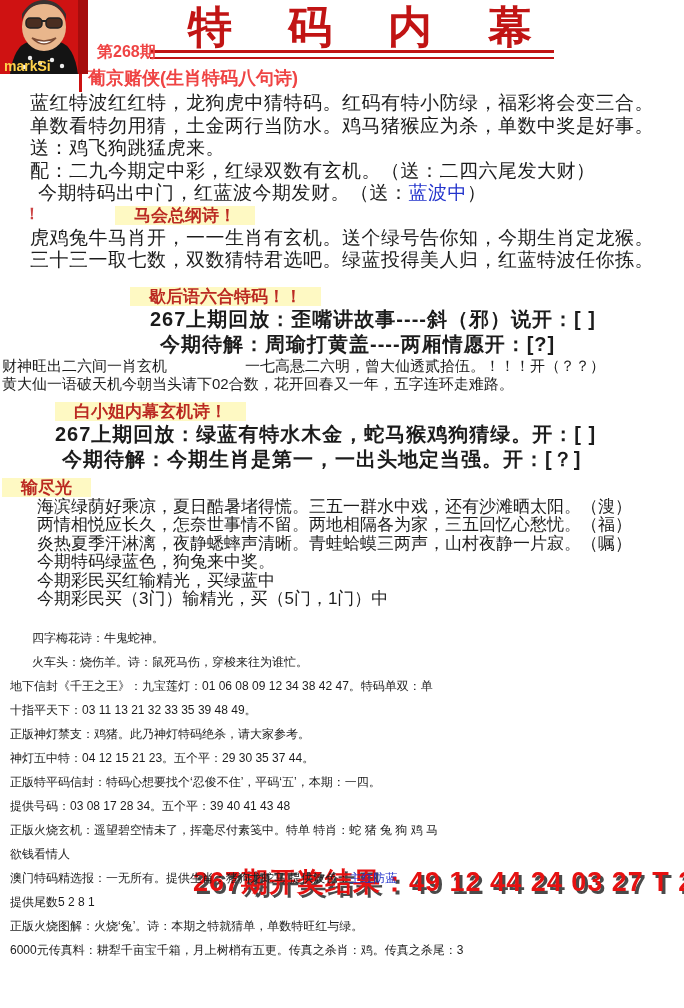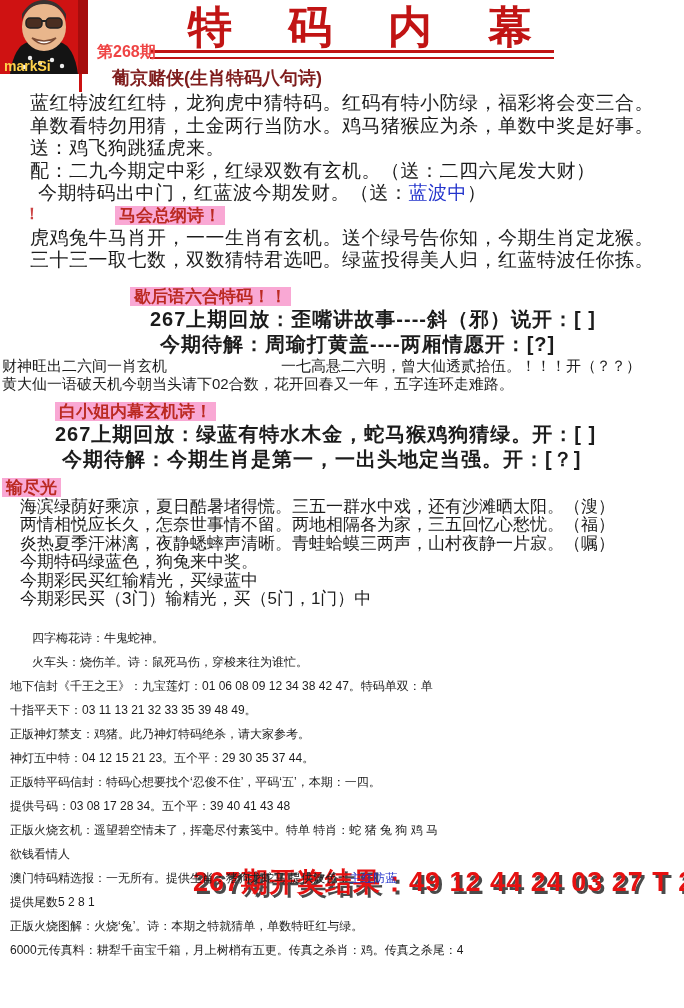--- a/index.html
+++ b/index.html
@@ -6,40 +6,40 @@
   .page{position:relative;width:684px;height:1008px;background:#ffffff;overflow:hidden;
         font-family:"Liberation Sans","DejaVu Sans",sans-serif;color:#1c1c1c;}
   
   .logo{position:absolute;left:0;top:0;width:88px;height:74px;}
   .logo-tick{position:absolute;left:79px;top:74px;width:3px;height:18px;background:#cc1111;}
   .page-title{position:absolute;left:188px;top:-2px;font-size:44px;font-weight:bold;
               color:#c11414;letter-spacing:56px;white-space:nowrap;}
   .title-underline{position:absolute;left:150px;top:50px;width:404px;height:4px;
               border-top:3px solid #c11414;border-bottom:2px solid #c11414;}
   .issue{position:absolute;left:97px;top:42px;font-size:16px;font-weight:bold;color:#ef4444;}
-  .subtitle{position:absolute;left:112px;top:66px;font-size:18px;font-weight:bold;color:#7f1d1d;}
+  .subtitle{position:absolute;left:88px;top:66px;font-size:18px;font-weight:bold;color:#ef4444;}
   
   .content{position:absolute;left:0;top:0;width:580px;padding-top:92px;}
   .ln{margin:0;white-space:nowrap;}
   .poem{font-size:19px;line-height:22.5px;padding-left:30px;letter-spacing:0.5px;}
   .poem.ind38{padding-left:38px;}
-  .rhead{color:#bb2a22;font-weight:bold;font-size:17px;background:#f9a8d4;padding:0 4px;}
+  .rhead{color:#bb2a22;font-weight:bold;font-size:17px;background:#fef9c3;padding:0 19px;}
   .h-mahui{line-height:22px;padding-left:115px;}
   .h-xhy{line-height:21px;padding-left:130px;}
   .h-bxj{line-height:21px;padding-left:55px;}
   .h-sjg{line-height:21px;padding-left:2px;}
   .h-tmnm{line-height:20px;padding-left:2px;}
   .big{font-size:20px;font-weight:bold;line-height:25px;letter-spacing:1px;}
   .xhy-prev{padding-left:150px;}
   .xhy-cur{padding-left:160px;}
   .small{font-size:15px;line-height:18px;padding-left:2px;}
-  .small .right-part{margin-left:114px;}
+  .small .right-part{margin-left:78px;}
   .bxj-prev{padding-left:55px;}
   .bxj-cur{padding-left:62px;}
-  .sjg{font-size:17px;line-height:18.5px;padding-left:20px;}
+  .sjg{font-size:17px;line-height:18.5px;padding-left:37px;}
   .tm{font-size:12px;line-height:24px;padding-left:10px;}
   .tm.ind32{padding-left:32px;}
   .sp14{height:14px;} .sp8{height:8px;} .sp5{height:5px;} .sp17{height:17px;}
   .blue{color:#2233cc;}
   .margin-bang{position:absolute;left:24px;top:204px;font-size:16px;font-weight:bold;color:#c44;}
   .result{position:absolute;left:193px;top:864px;font-size:27px;font-weight:bold;color:#e61111;
           letter-spacing:1px;white-space:nowrap;text-shadow:3px 3px 0 #4a4a4a;}
 </style>
 </head>
 <body>
@@ -118,16 +118,16 @@
     <p class="ln tm">十指平天下：03 11 13 21 32 33 35 39 48 49。</p>
     <p class="ln tm">正版神灯禁支：鸡猪。此乃神灯特码绝杀，请大家参考。</p>
     <p class="ln tm">神灯五中特：04 12 15 21 23。五个平：29 30 35 37 44。</p>
     <p class="ln tm">正版特平码信封：特码心想要找个‘忍俊不住’，平码‘五’，本期：一四。</p>
     <p class="ln tm">提供号码：03 08 17 28 34。五个平：39 40 41 43 48</p>
     <p class="ln tm">正版火烧玄机：遥望碧空情未了，挥毫尽付素笺中。特单 特肖：蛇 猪 兔 狗 鸡 马</p>
     <p class="ln tm">欲钱看情人</p>
     <p class="ln tm"><span>澳门特码精选报：一无所有。提供生肖：猪狗龙蛇马 提供波色：</span><span class="blue">主红防蓝</span></p>
     <p class="ln tm">提供尾数5 2 8 1</p>
     <p class="ln tm">正版火烧图解：火烧‘兔’。诗：本期之特就猜单，单数特旺红与绿。</p>
-    <p class="ln tm">6000元传真料：耕犁千亩宝千箱，月上树梢有五更。传真之杀肖：鸡。传真之杀尾：4</p>
+    <p class="ln tm">6000元传真料：耕犁千亩宝千箱，月上树梢有五更。传真之杀肖：鸡。传真之杀尾：3</p>
 
   </div>
 </div>
 
 </body></html>

